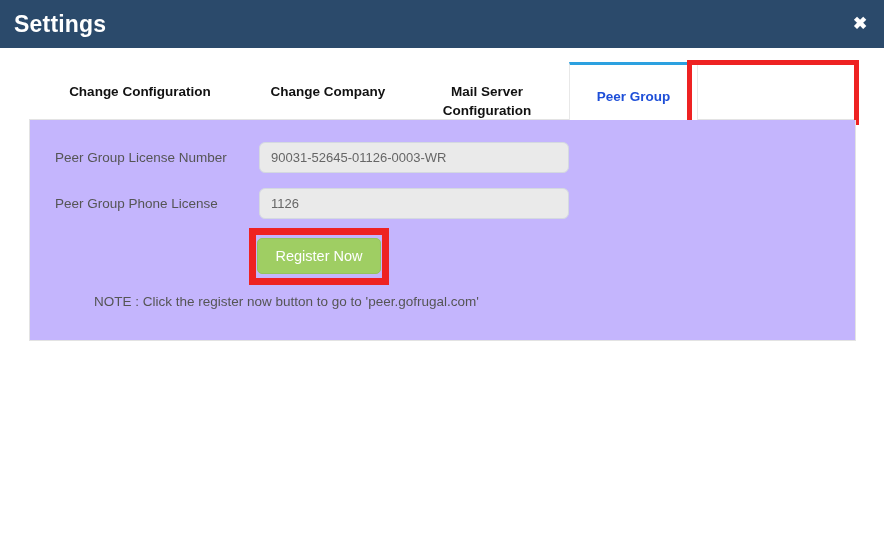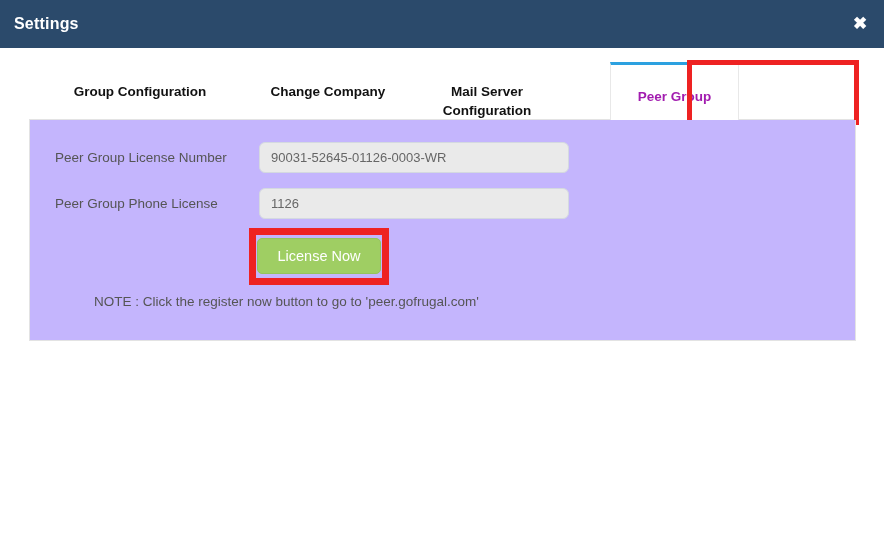--- a/index.html
+++ b/index.html
@@ -23,21 +23,21 @@
     top: 0;
     width: 884px;
     height: 48px;
     background: #2b4a6b;
     box-sizing: border-box;
   }
   .titlebar-title {
     position: absolute;
     left: 14px;
     top: 12px;
-    font-size: 16px;
+    font-size: 23px;
     font-weight: bold;
     color: #ffffff;
     letter-spacing: 0.2px;
     line-height: 24px;
   }
   .titlebar-close {
     position: absolute;
     right: 14px;
     top: 14px;
     width: 20px;
@@ -78,28 +78,27 @@
     line-height: 19px;
     cursor: pointer;
     user-select: none;
   }
   .tab-0 { width: 222px; }
   .tab-1 { width: 164px; }
   .tab-2 { width: 154px; }
   .tab-3 { width: 158px; }
   .tab-4 {
     width: 129px;
-    color: #a21caf;
+    color: #1d4ed8;
     background: #ffffff;
     border-top: 3px solid #2ca1e0;
     border-left: 1px solid #e8e8e8;
     border-right: 1px solid #e8e8e8;
     height: 58px;
     padding-top: 22px;
-    margin-left: 41px;
   }
 
   
   .annot-tab {
     position: absolute;
     left: 687px;
     top: 60px;
     width: 172px;
     height: 65px;
     border: 5px solid #ee2222;
@@ -200,21 +199,21 @@
 </head>
 <body>
 
 <div class="titlebar">
   <div class="titlebar-title">Settings</div>
   <div class="titlebar-close">✖</div>
 </div>
 
 <div class="tabstrip">
   <div class="tabs">
-    <div class="tab tab-0">Group Configuration</div>
+    <div class="tab tab-0">Change Configuration</div>
     <div class="tab tab-2">Change Company</div>
     <div class="tab tab-1">Mail Server Configuration</div>
     <div class="tab tab-4">Peer Group</div>
   </div>
 </div>
 <div class="annot-tab"></div>
 
 <div class="panel">
 
   <div class="form-row row-0">
@@ -222,16 +221,16 @@
     <input class="field-input" type="text" readonly="" value="90031-52645-01126-0003-WR" style="">
   </div>
 
   <div class="form-row row-1">
     <div class="field-label">Peer Group Phone License</div>
     <input class="field-input" type="text" readonly="" value="1126" style="">
   </div>
 
 </div>
 
-<div class="register-btn">License Now</div>
+<div class="register-btn">Register Now</div>
 <div class="annot-btn"></div>
 
 <div class="note">NOTE : Click the register now button to go to 'peer.gofrugal.com'</div>
 
 </body></html>

